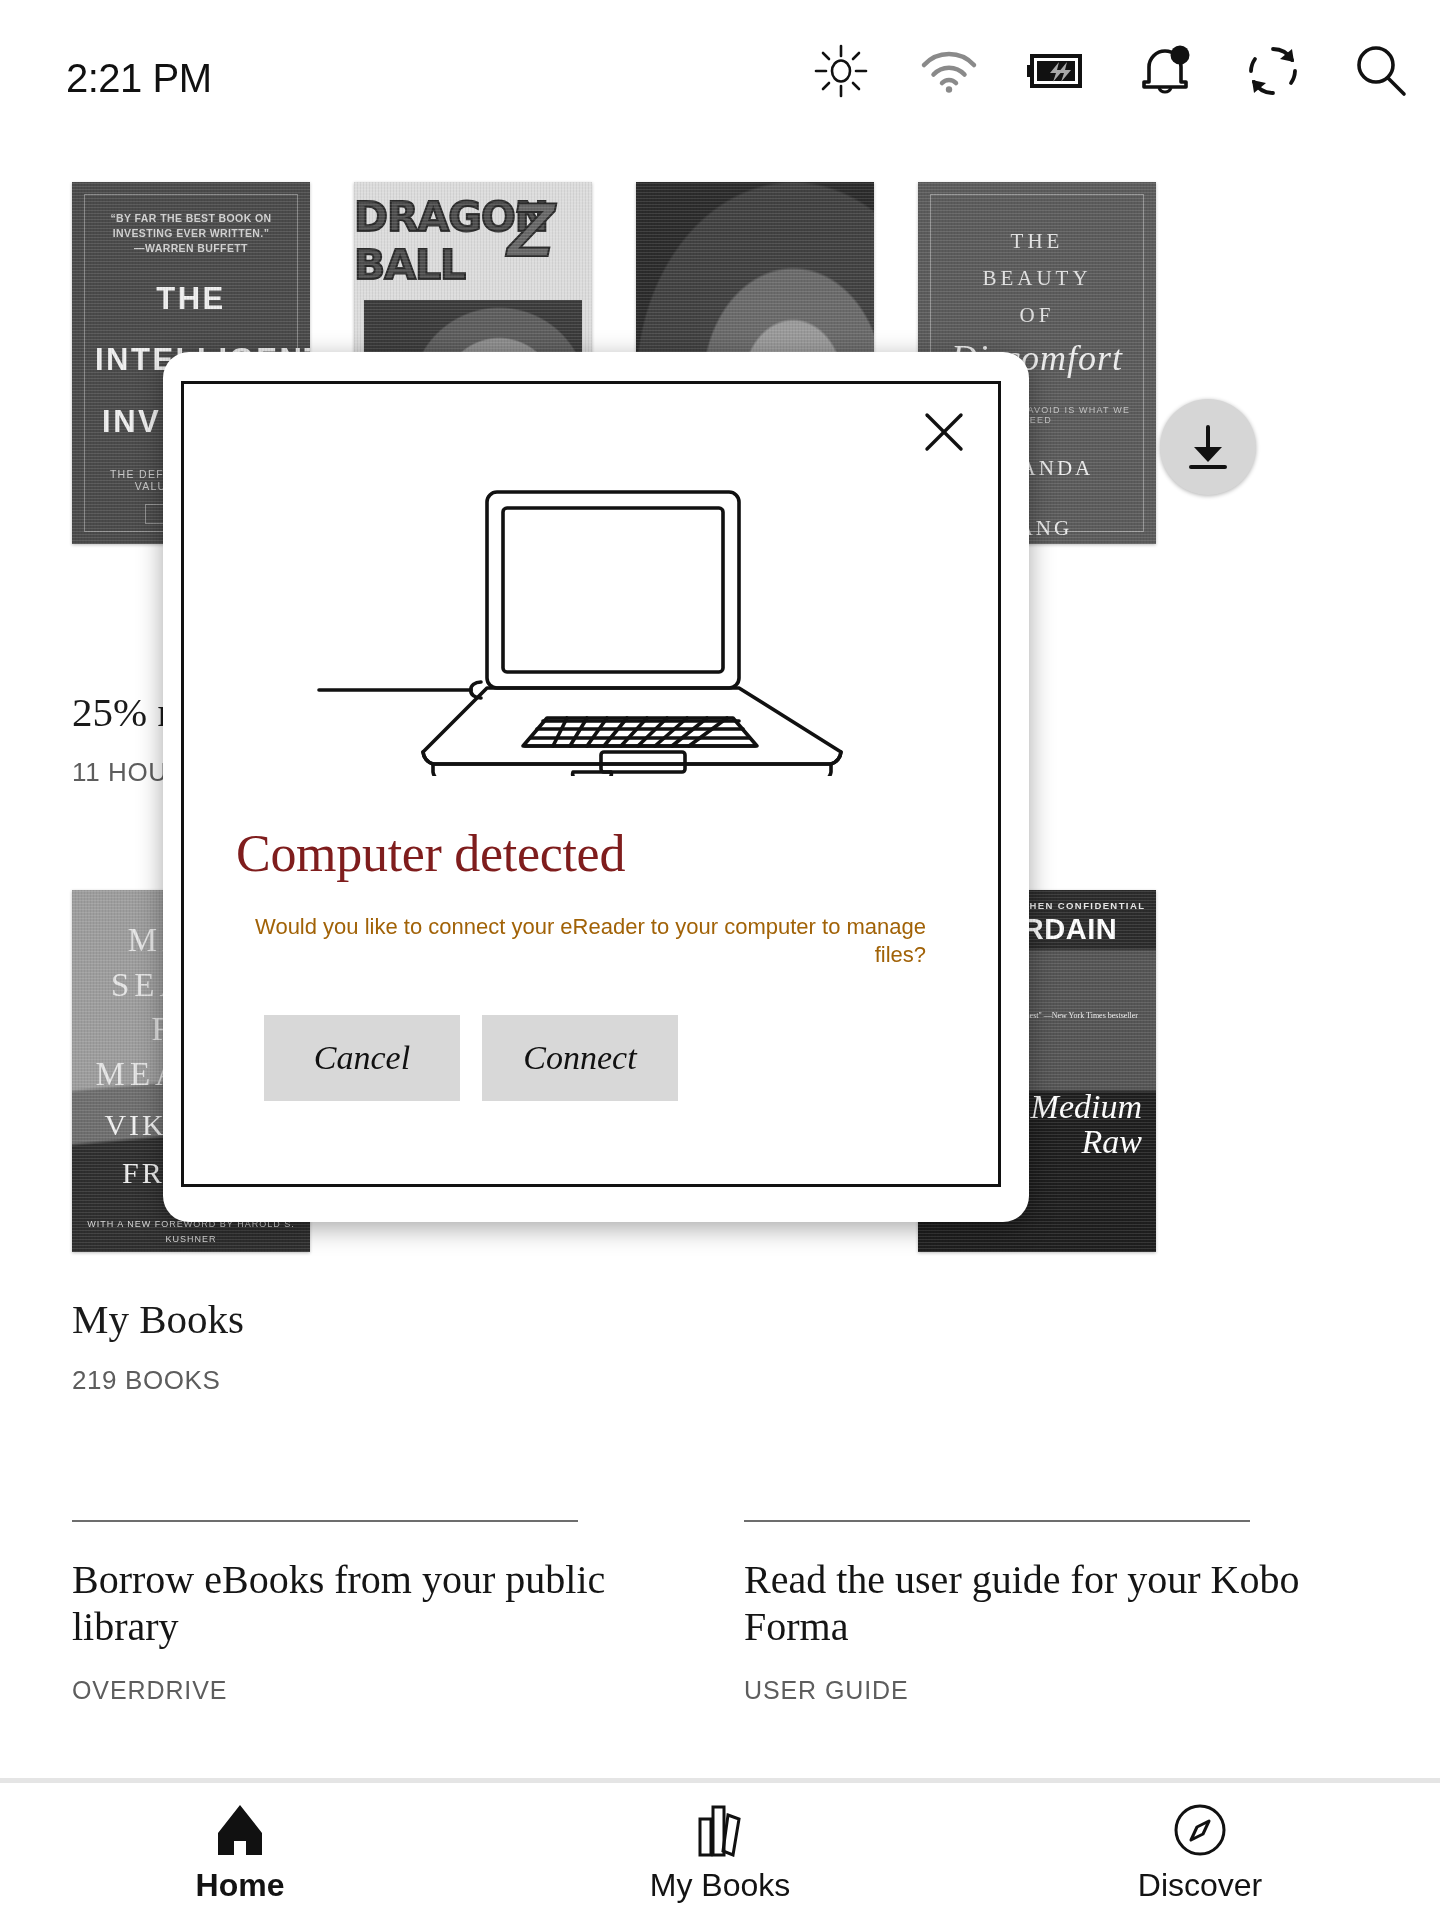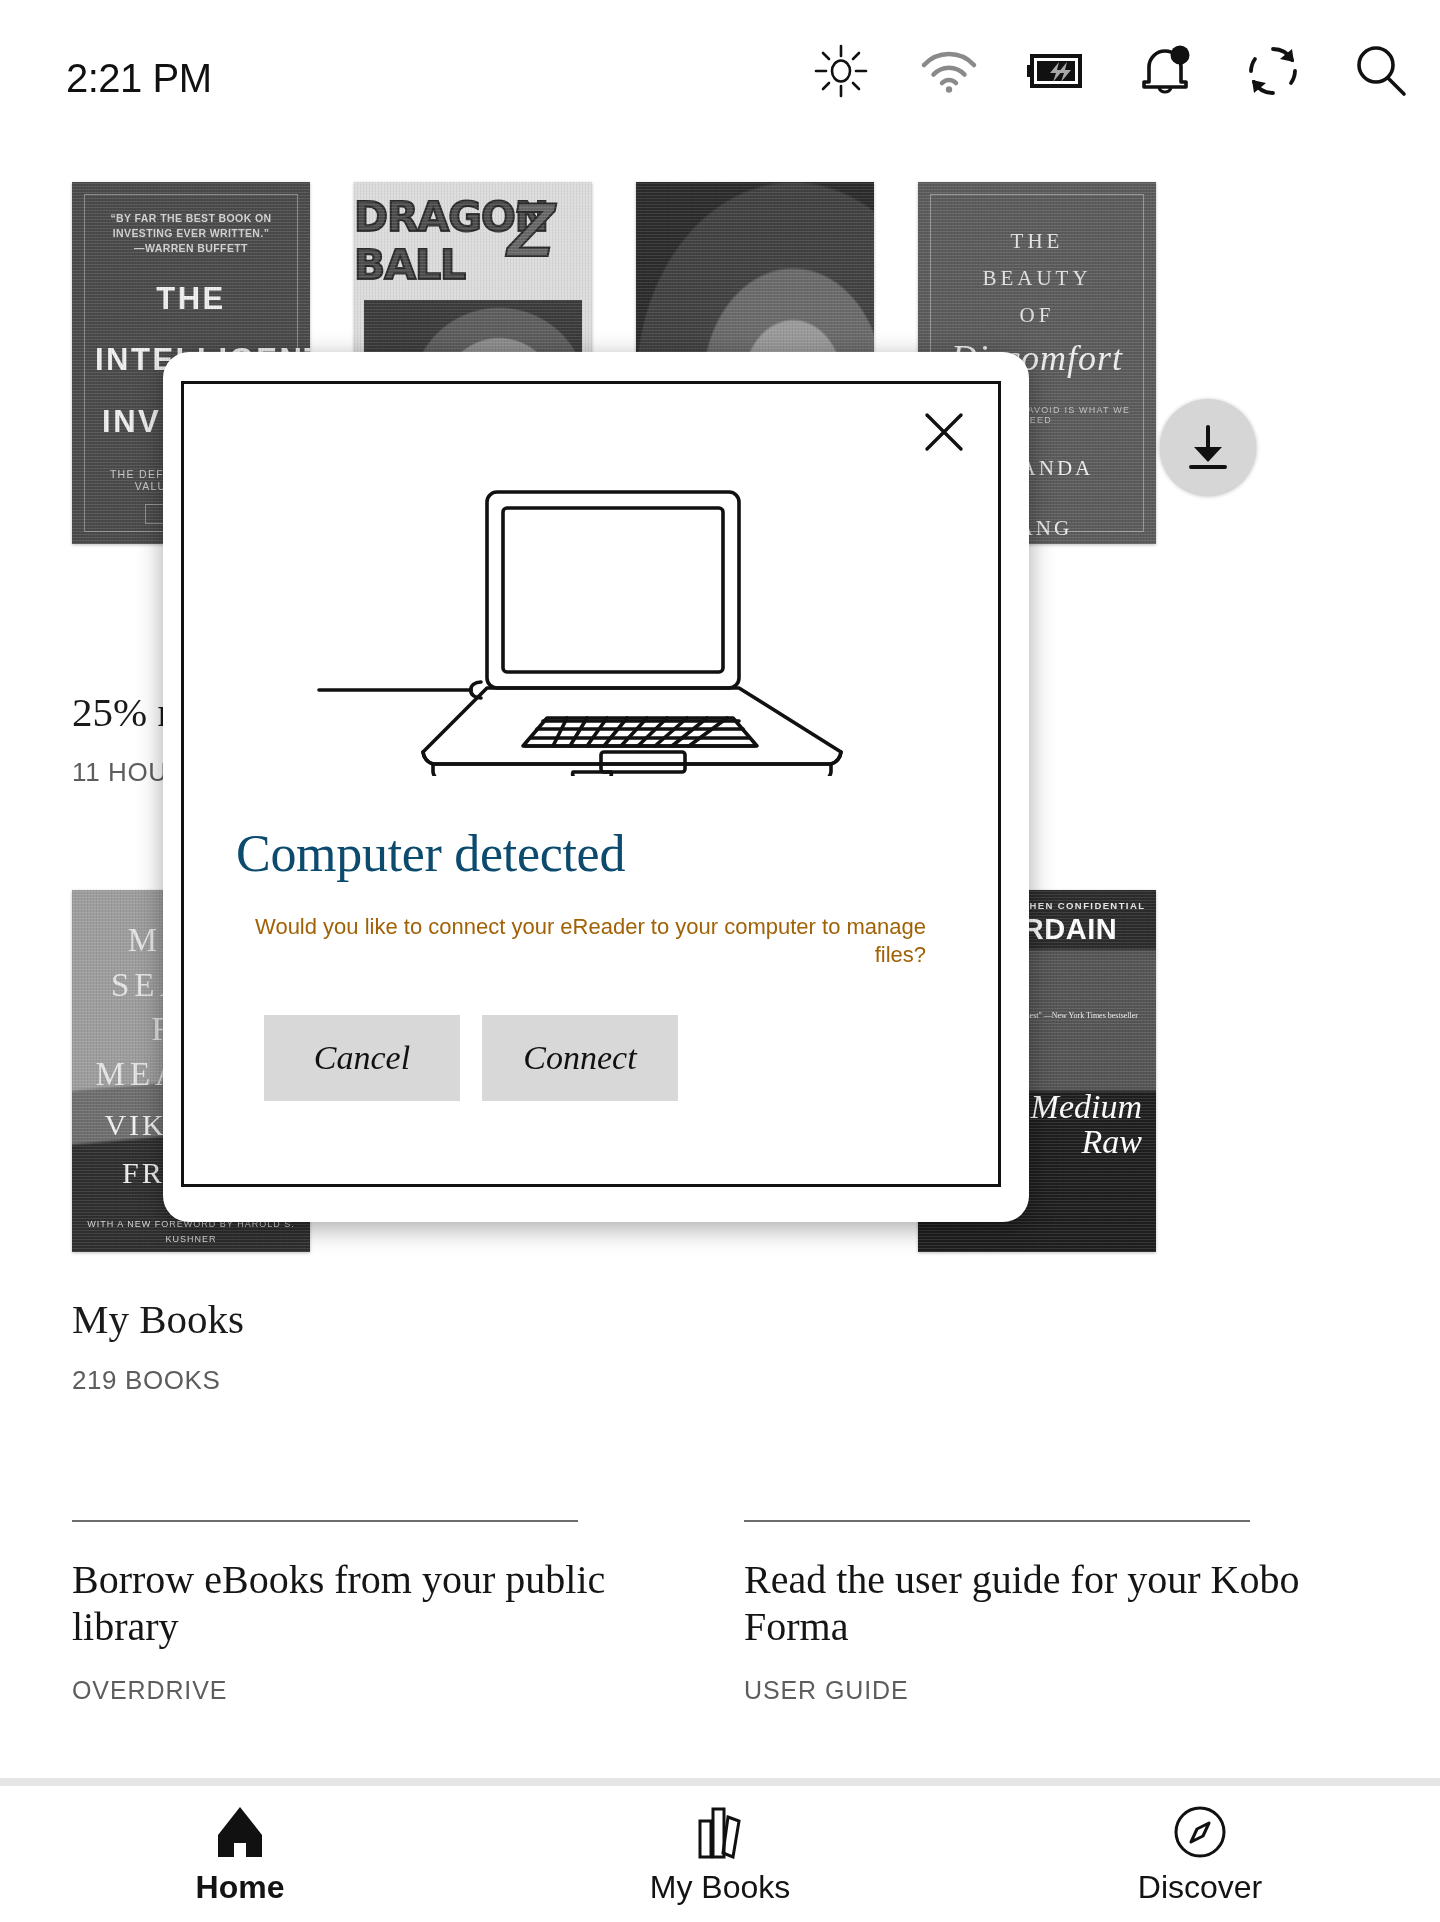--- a/index.html
+++ b/index.html
@@ -118,21 +118,21 @@
   
   #promo-row { position:absolute; top:1520px; left:72px; width:1296px; display:flex; gap:48px; }
   .promo { width:624px; }
   .promo .rule { border-top:2px solid #6d6d6d; width:506px; margin-bottom:34px; }
   .promo .ttl { font-family:"Liberation Serif",serif; font-size:40px; color:#151515; line-height:1.18; }
   .promo .tag { font-size:25px; color:#5d5d5d; letter-spacing:.9px; margin-top:26px; }
 
   
   #tab-bar {
     position:absolute; bottom:0; left:0; width:1440px; height:144px;
-    border-top:8px solid #e5e5e5; display:flex;
+    border-top:5px solid #e5e5e5; display:flex;
   }
   .tab { flex:1; display:flex; flex-direction:column; align-items:center; justify-content:center; gap:10px; }
   .tab .lbl { font-size:32px; color:#131313; }
   .tab.active .lbl { font-weight:700; }
   .tab .ic { height:56px; display:flex; align-items:flex-end; }
 
   
   #modal-scrim { position:absolute; inset:0; }
   #modal-shell {
     position:absolute; left:163px; top:352px; width:866px; height:870px;
@@ -141,21 +141,21 @@
   #modal-card {
     position:absolute; left:181px; top:381px; width:820px; height:806px;
     background:#fff; border:3px solid #111;
   }
   #modal-close {
     position:absolute; right:26px; top:20px; width:56px; height:56px;
     display:flex; align-items:center; justify-content:center;
   }
   #laptop-art { margin:92px auto 0; width:560px; height:300px; display:block; }
   #modal-title {
-    font-family:"Liberation Serif",serif; font-size:52px; color:#0c4a6e;
+    font-family:"Liberation Serif",serif; font-size:52px; color:#7f1d1d;
     margin:48px 0 0 52px; letter-spacing:-.3px;
   }
   #modal-body {
     font-size:22px; color:#a16207; margin:30px 0 0 52px; width:690px; line-height:1.28;
     font-family:"Liberation Sans Narrow","Liberation Sans",sans-serif;
     text-align:right;
   }
   #modal-actions { display:flex; gap:22px; margin:46px 0 0 52px;padding-left:28px; }
   .dlg-btn {
     background:#d8d8d8; border:none; min-width:196px; height:86px; padding:0 28px;

